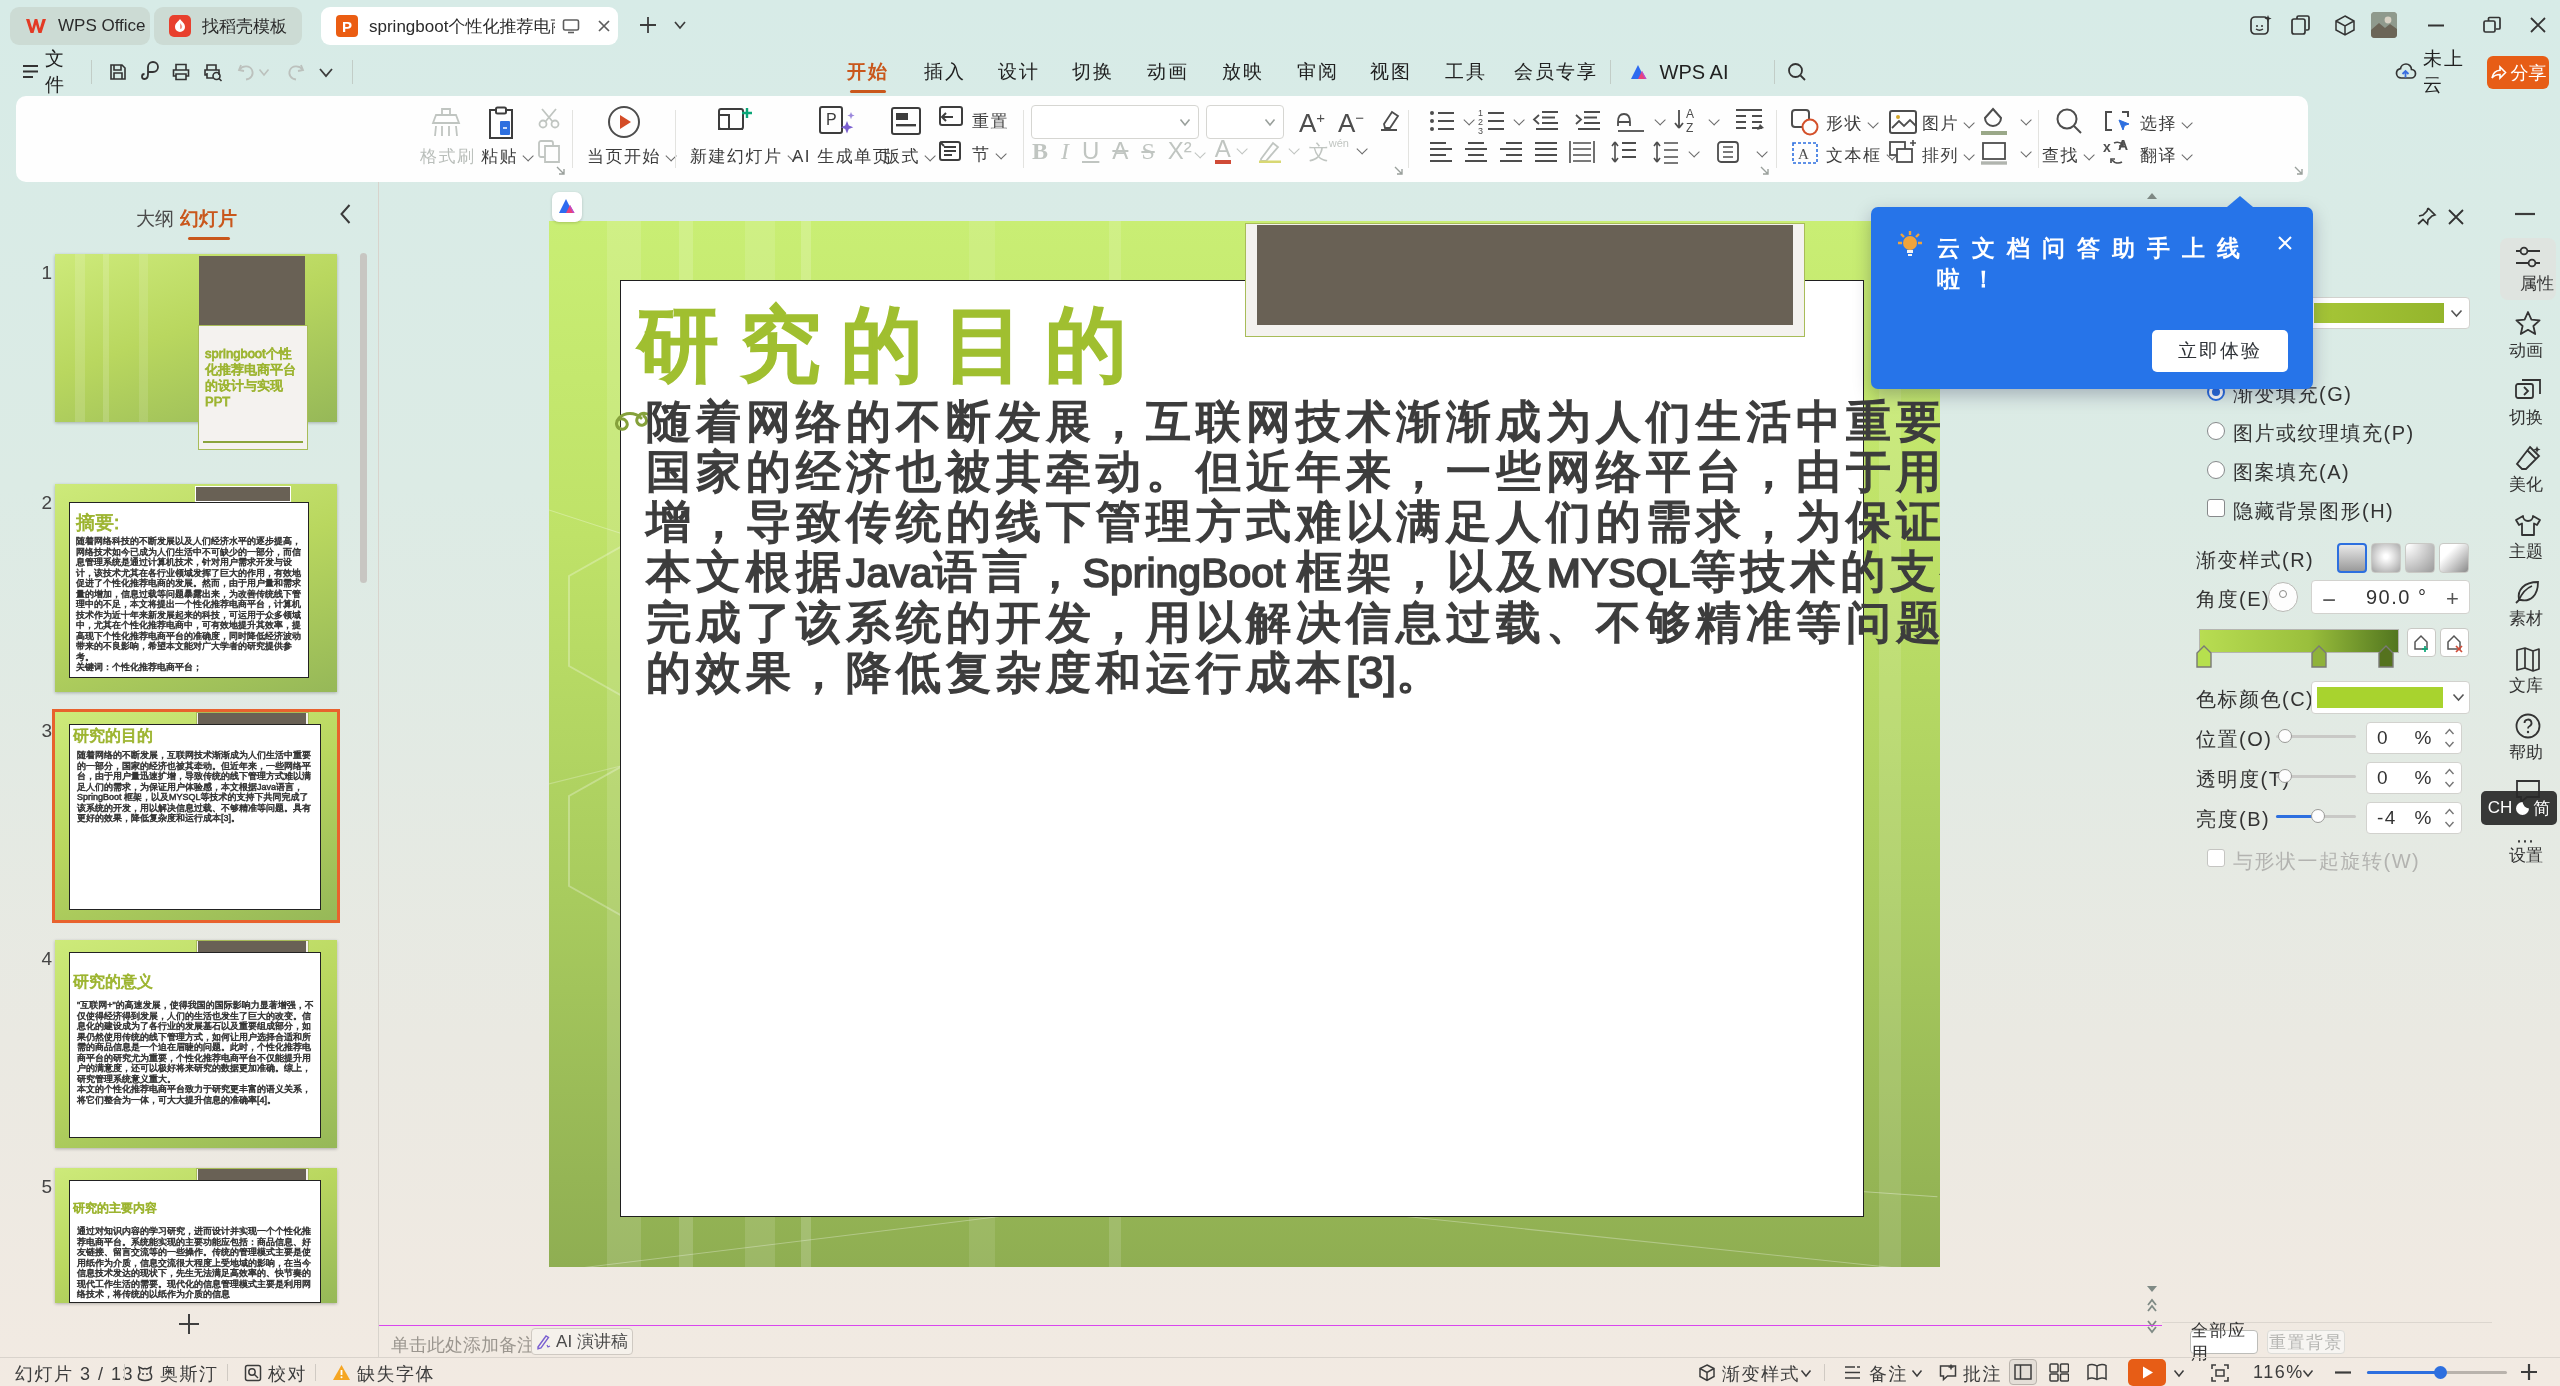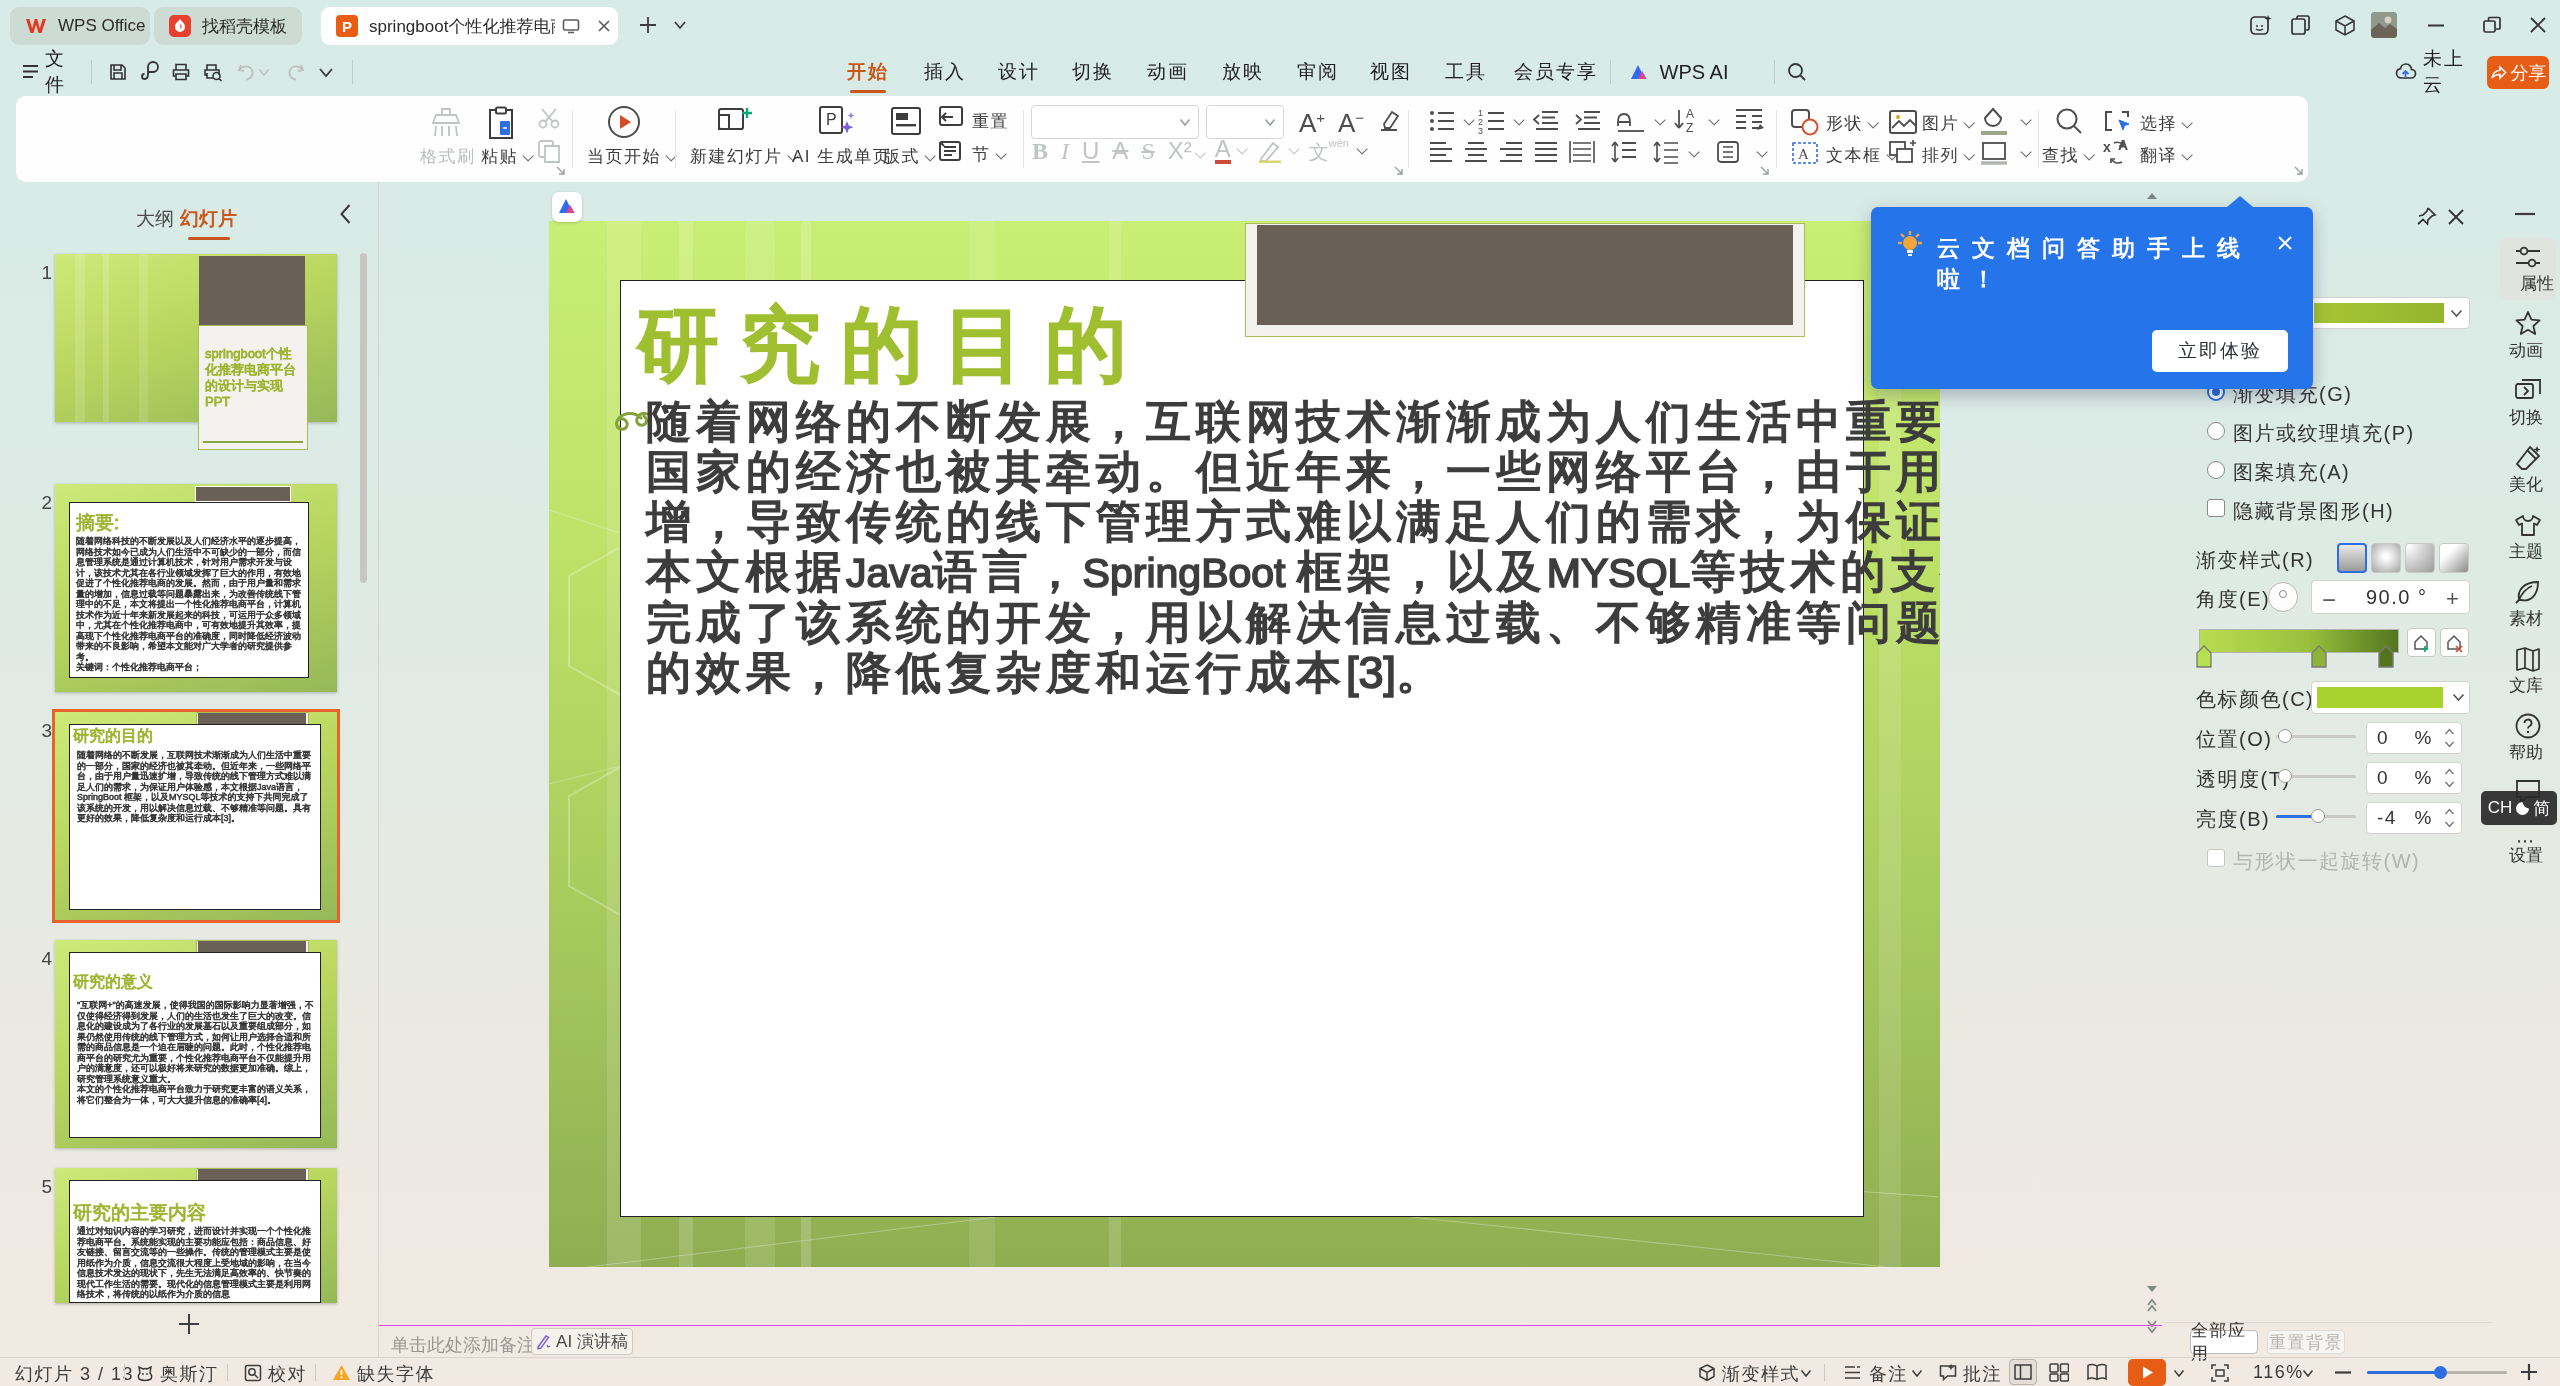--- a/index.html
+++ b/index.html
@@ -475,21 +475,21 @@
     <div class="abs" style="left:143px;top:1px;width:108px;height:20px;background:#696155;"></div>
     <div class="abs" style="left:14px;top:12px;width:252px;height:186px;background:#fff;border:1px solid #222;"></div>
     <div class="abs" style="left:18px;top:32px;font-size:16px;color:#9cb42f;-webkit-text-stroke:.8px #9cb42f;">研究的意义</div>
     <div class="abs" style="left:22px;top:60px;width:240px;font-size:9px;line-height:10.5px;color:#333;-webkit-text-stroke:.5px #333;">"互联网+"的高速发展，使得我国的国际影响力显著增强，不仅使得经济得到发展，人们的生活也发生了巨大的改变。信息化的建设成为了各行业的发展基石以及重要组成部分，如果仍然使用传统的线下管理方式，如何让用户选择合适和所需的商品信息是一个迫在眉睫的问题。此时，个性化推荐电商平台的研究尤为重要，个性化推荐电商平台不仅能提升用户的满意度，还可以极好将来研究的数据更加准确。综上，研究管理系统意义重大。<br>本文的个性化推荐电商平台致力于研究更丰富的语义关系，将它们整合为一体，可大大提升信息的准确率[4]。</div>
   </div>
   <div class="tnum" style="top:1176px;">5</div>
   <div class="thumb" style="top:1168px;height:135px;">
     <div class="abs" style="left:141px;top:0px;width:113px;height:23px;background:#f4f2ef;border:1px solid #a8bc58;"></div>
     <div class="abs" style="left:143px;top:1px;width:108px;height:20px;background:#696155;"></div>
     <div class="abs" style="left:14px;top:12px;width:252px;height:123px;background:#fff;border:1px solid #222;"></div>
-    <div class="abs" style="left:18px;top:32px;font-size:19px;color:#9cb42f;-webkit-text-stroke:.8px #9cb42f;">研究的主要内容</div>
+    <div class="abs" style="left:18px;top:32px;font-size:12px;color:#9cb42f;-webkit-text-stroke:.8px #9cb42f;">研究的主要内容</div>
     <div class="abs" style="left:22px;top:58px;width:240px;font-size:9px;line-height:10.5px;color:#333;-webkit-text-stroke:.5px #333;">通过对知识内容的学习研究，进而设计并实现一个个性化推荐电商平台。系统能实现的主要功能应包括：商品信息、好友链接、留言交流等的一些操作。传统的管理模式主要是使用纸作为介质，信息交流很大程度上受地域的影响，在当今信息技术发达的现状下，先生无法满足高效率的、快节奏的现代工作生活的需要。现代化的信息管理模式主要是利用网络技术，将传统的以纸作为介质的信息</div>
   </div>
 </div>
 
 <div id="slide">
   <div class="abs" style="left:58px;top:0;width:34px;height:100%;background:rgba(255,255,255,.13);"></div>
   <div class="abs" style="left:130px;top:0;width:14px;height:100%;background:rgba(255,255,255,.16);"></div>
   <div class="abs" style="left:196px;top:0;width:30px;height:100%;background:rgba(255,255,255,.12);"></div>
   <div class="abs" style="left:252px;top:0;width:10px;height:100%;background:rgba(255,255,255,.18);"></div>
   <div class="abs" style="left:420px;top:0;width:26px;height:100%;background:rgba(255,255,255,.10);"></div>

